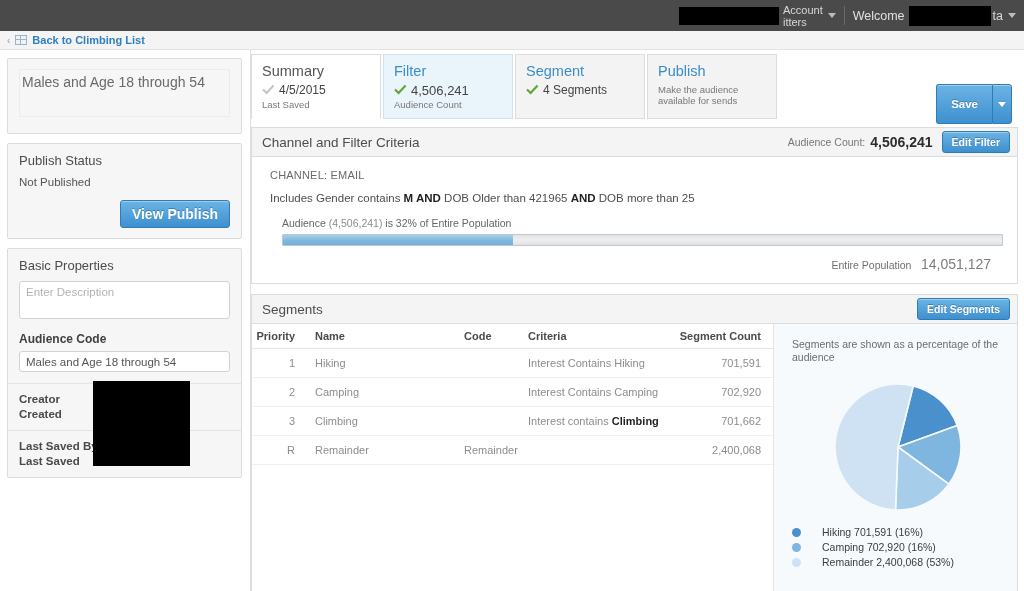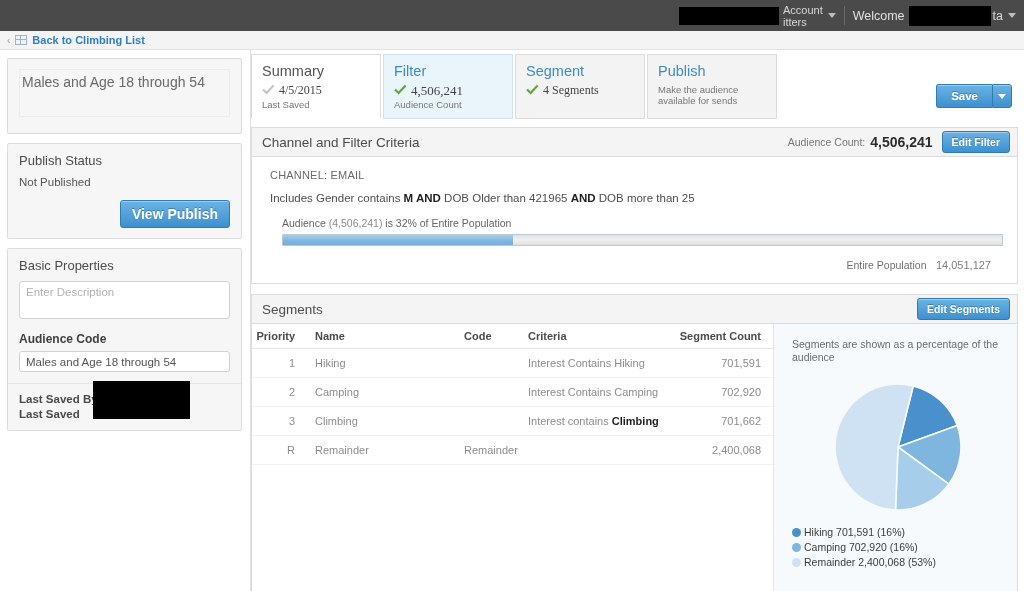--- a/index.html
+++ b/index.html
@@ -157,34 +157,34 @@
     border: 1px solid #dcdcdc;
     background: #f3f3f3;
     padding: 8px 9px 0 10px;
     cursor: pointer;
     position: relative;
   }
   .tab.active { background: #fff; border-bottom-color: #fff; }
   .tab.filter-tab { background: #eaf4fb; border-color: #cfe2f0; }
   .tab-title { font-size: 14.5px; color: #3b8dc9; margin-bottom: 5px; }
   .tab.active .tab-title { color: #555; }
-  .tab-row { display: flex; align-items: flex-start; gap: 4px; font-family: Liberation Serif, serif; }
+  .tab-row { display: flex; align-items: flex-start; gap: 4px; }
   .tick { width: 13px; height: 11px; flex: none; position: relative; }
   .tick svg { display: block; }
   .tab-main { font-size: 12px; color: #444; line-height: 13px; }
   .tab-sub { font-size: 9.5px; color: #777; line-height: 11px; margin-top: 2px; }
   .tab-desc { font-size: 9.5px; color: #777; line-height: 11px; }
   .save-area { position: absolute; right: 12px; top: 34px; display: flex; }
   .save-btn {
     background: linear-gradient(to bottom, #6bb3e4 0%, #3e90cf 100%);
     border: 1px solid #2f7cb5;
     border-right: none;
     border-radius: 3px 0 0 3px;
     color: #fff; font-size: 11.5px; font-weight: bold;
-    padding: 5px 14px; cursor: pointer;
+    padding: 13px 14px; cursor: pointer;
     text-shadow: 0 -1px 0 rgba(0,0,0,.25);
     box-shadow: inset 0 1px 0 rgba(255,255,255,.35);
   }
   .save-caret {
     background: linear-gradient(to bottom, #6bb3e4 0%, #3e90cf 100%);
     border: 1px solid #2f7cb5;
     border-radius: 0 3px 3px 0;
     width: 20px; display: flex; align-items: center; justify-content: center;
     cursor: pointer;
     box-shadow: inset 0 1px 0 rgba(255,255,255,.35);
@@ -234,21 +234,21 @@
     background: linear-gradient(to bottom, #e3e3e3 0%, #efefef 50%, #e0e0e0 100%);
     border-radius: 1px;
     overflow: hidden;
   }
   .bar-fill {
     height: 100%;
     background: linear-gradient(to bottom, #a9cfe8 0%, #7fb8df 55%, #74b0da 100%);
   }
   .pop-row { text-align: right; margin-top: 9px; padding-right: 12px; }
   .pop-label { font-size: 10.5px; color: #6f6f6f; }
-  .pop-val { font-size: 11px; color: #7d7d7d; margin-left: 5px; }
+  .pop-val { font-size: 14px; color: #7d7d7d; margin-left: 5px; }
 
   
   .seg-card { margin-top: 10px; }
   .seg-split { display: flex; }
   .seg-left { flex: 1; }
   .seg-right {
     width: 244px;
     border-left: 1px solid #e4e4e4;
     background: #f6fafd;
     padding: 14px 14px 0 18px;
@@ -269,21 +269,21 @@
   .col-name { width: 160px; padding-left: 11px !important; }
   .col-code { width: 64px; }
   .col-crit { }
   .col-cnt { text-align: right !important; padding-right: 12px !important; }
   td.col-cnt { font-size: 12.5px; color: #8a8a8a; }
   .crit-bold { color: #1f1f1f; font-weight: bold; }
 
   
   .pie-note { font-size: 10.5px; color: #6b6b6b; line-height: 13px; margin-bottom: 18px; }
   .pie-holder { display: flex; justify-content: center; margin-bottom: 14px; }
-  .legend-item { display: flex; align-items: center; gap: 3px; margin-bottom: 3px; }
+  .legend-item { display: flex; align-items: center; gap: 21px; margin-bottom: 3px; }
   .legend-dot { width: 9px; height: 9px; border-radius: 50%; flex: none; }
   .legend-text { font-size: 10.5px; color: #3c3c3c; }
 </style>
 </head>
 <body>
 
 <div class="topbar">
 
   <div class="topbar-right">
     <div class="tb-group">
@@ -330,20 +330,25 @@
 
     <div class="panel">
       <div class="panel-head">Basic Properties</div>
       <div class="bp-body">
         <textarea class="input-area" placeholder="Enter Description" style=""></textarea>
         <div class="field-label" style="margin-top:9px;">Audience Code</div>
         <input class="input-area" type="text" value="Males and Age 18 through 54" style="">
       </div>
 
       <div class="meta-rows">
+        <div class="meta-block">
+          <div class="meta-line">Creator</div>
+          <div class="meta-line">Created</div>
+          <span class="redact-box" style="left:85px;top:-3px;width:97px;height:75px;"></span>
+        </div>
         <div class="meta-block">
           <div class="meta-line">Last Saved By</div>
           <div class="meta-line">Last Saved</div>
           <span class="redact-box" style="left:85px;top:-3px;width:97px;height:38px;"></span>
         </div>
       </div>
     </div>
   </div>
 
   <div class="rightcol">

